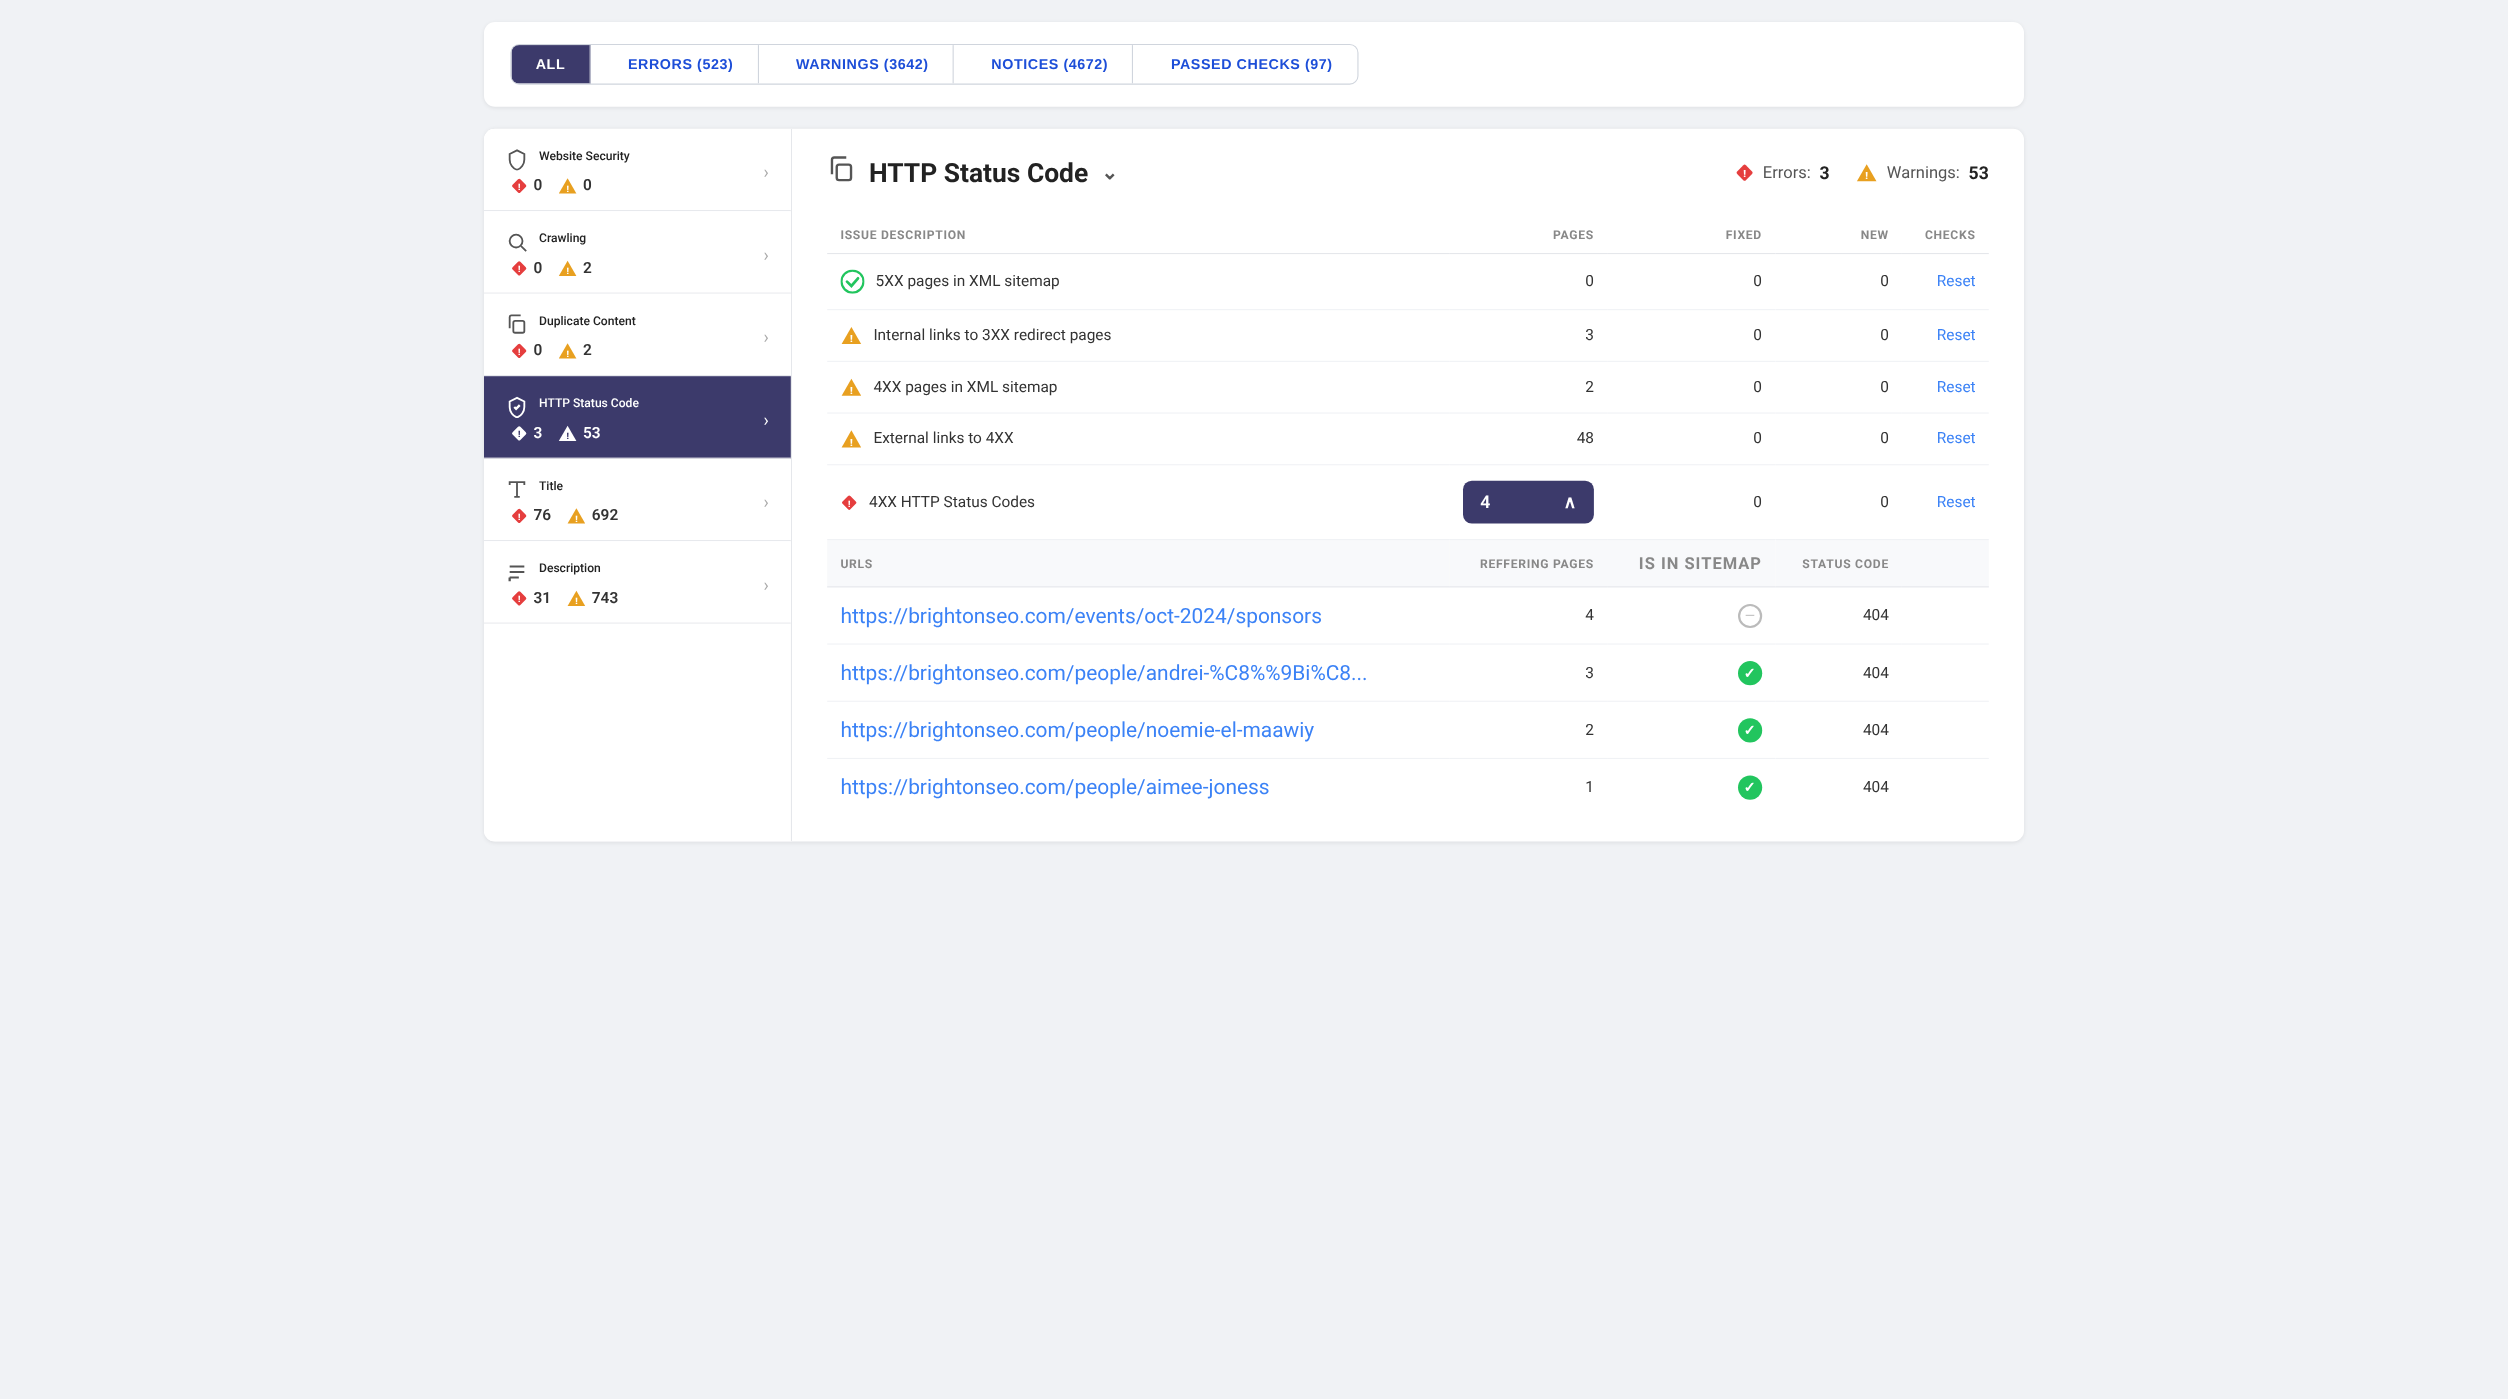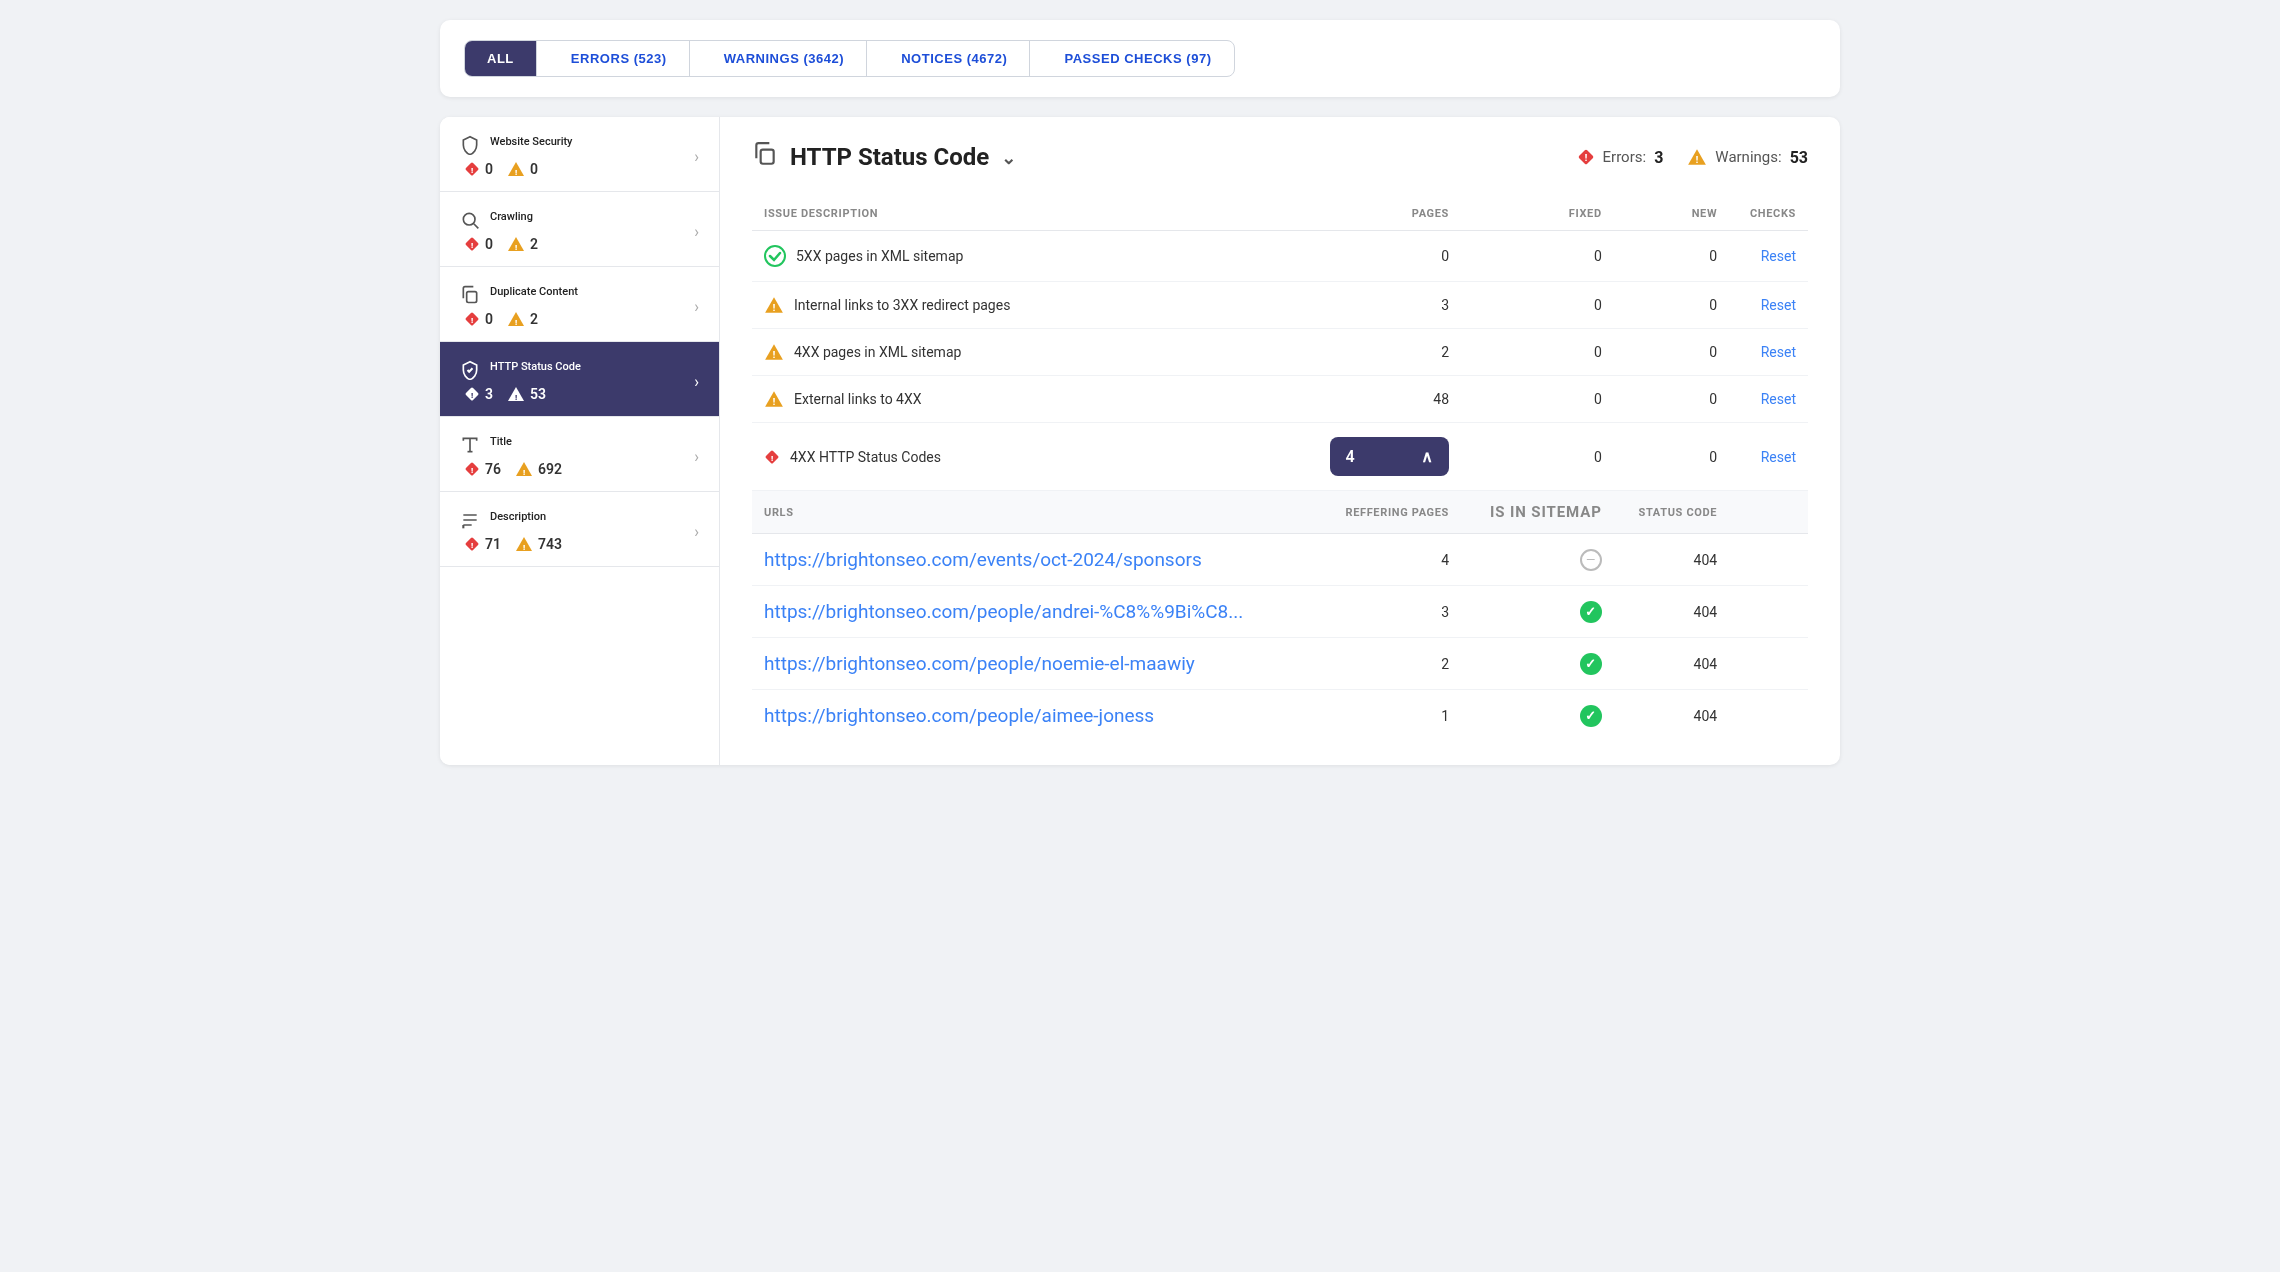--- a/index.html
+++ b/index.html
@@ -458,21 +458,21 @@
                 <path d="M4 18 L4 22" stroke-width="2.5"></path>
               </svg>
               <span>Description</span>
             </div>
             <div class="sidebar-item-counts">
               <span class="count-badge">
                 <svg width="16" height="16" viewBox="0 0 16 16">
                   <rect x="3" y="3" width="10" height="10" rx="1.5" transform="rotate(45 8 8)" fill="#e53e3e"></rect>
                   <text x="8" y="11.5" text-anchor="middle" fill="white" font-size="8" font-weight="900">!</text>
                 </svg>
-                <span>71</span>
+                <span>31</span>
               </span>
               <span class="count-badge">
                 <svg width="18" height="16" viewBox="0 0 18 16">
                   <polygon points="9,1 17,15 1,15" fill="#e8a020"></polygon>
                   <text x="9" y="13.5" text-anchor="middle" fill="white" font-size="8" font-weight="900">!</text>
                 </svg>
                 <span>743</span>
               </span>
             </div>
           </div>

